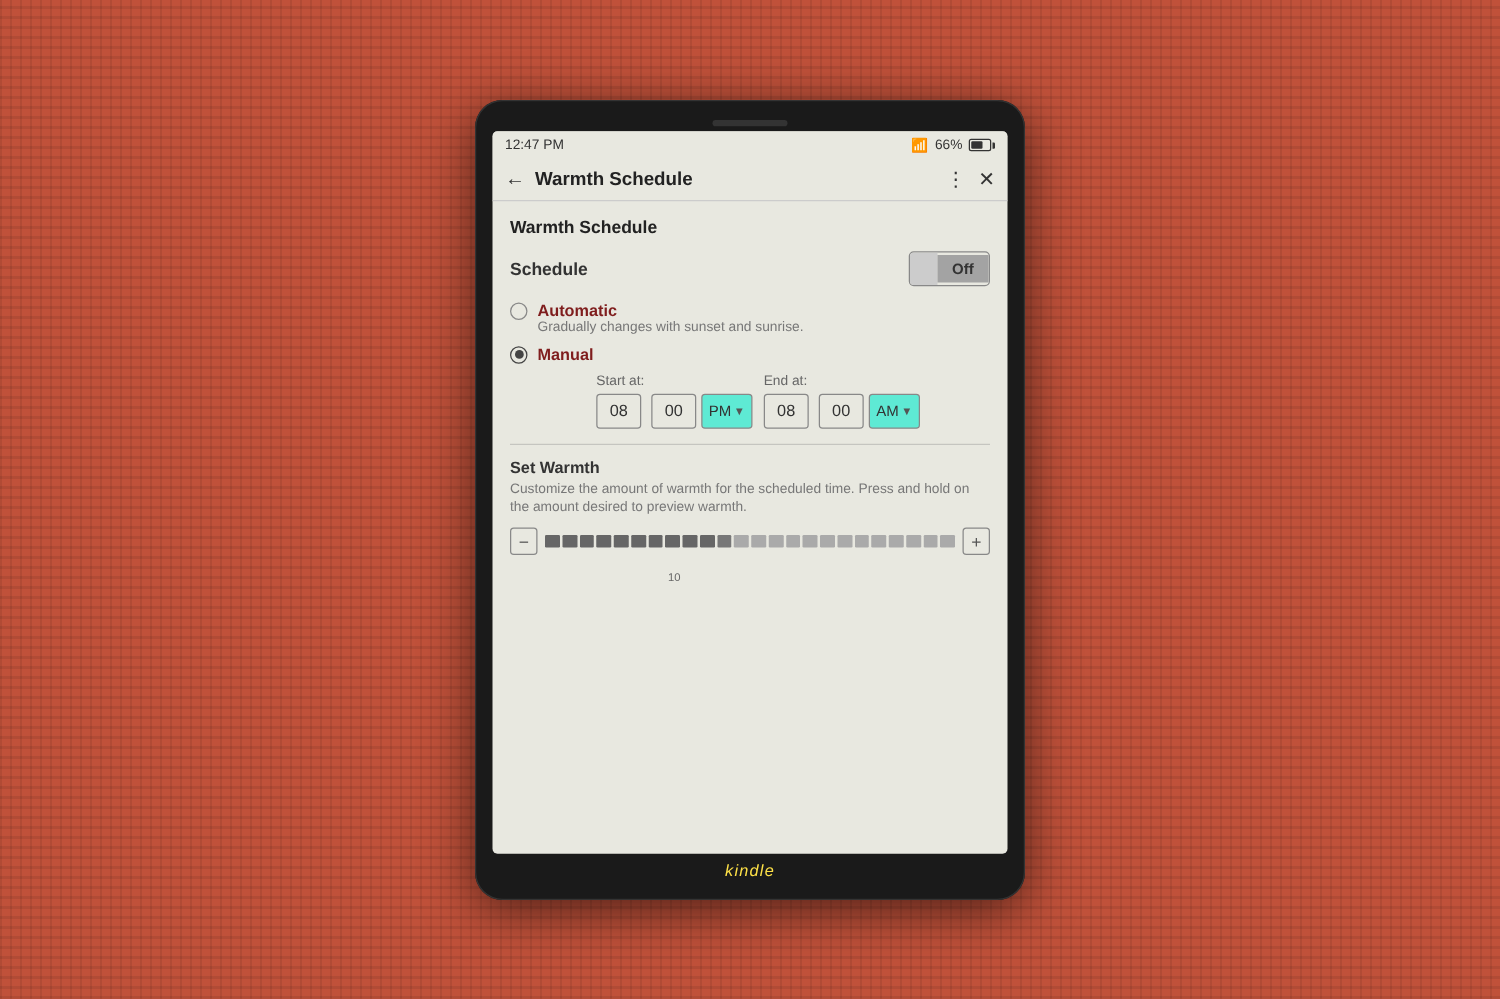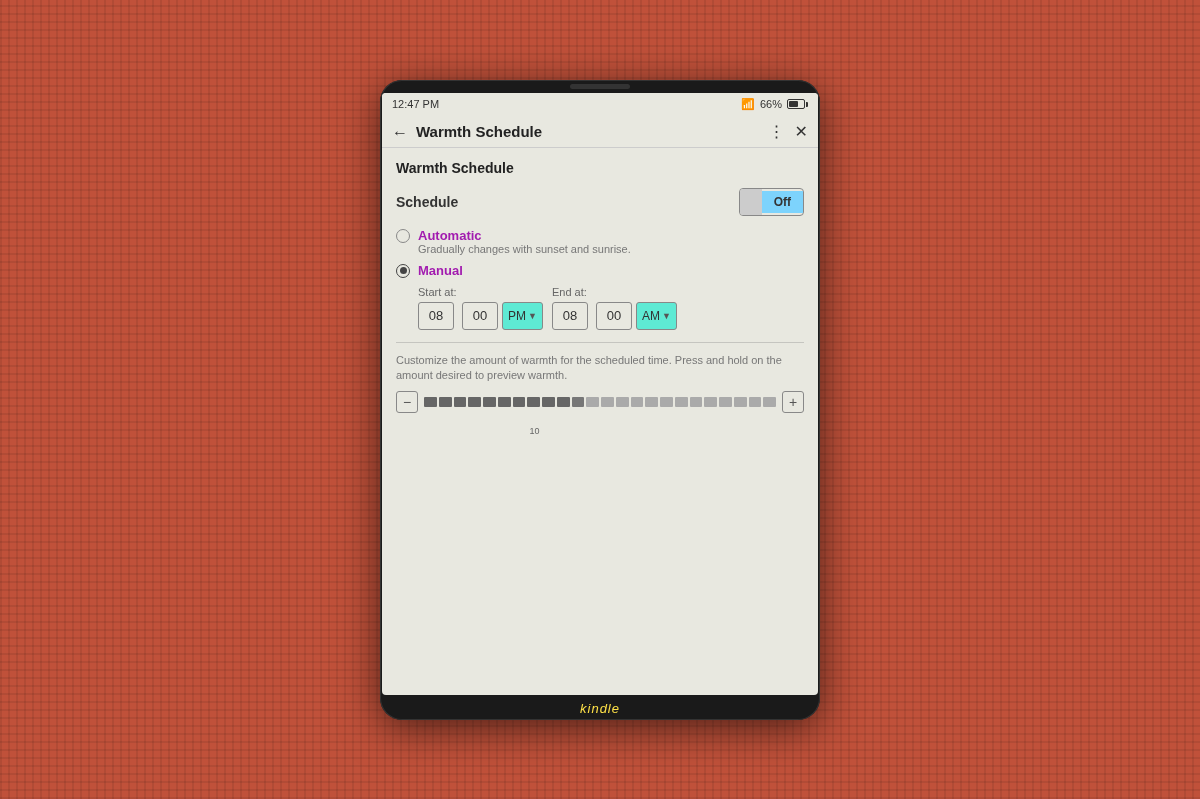--- a/index.html
+++ b/index.html
@@ -23,21 +23,21 @@
       align-items: center;
       justify-content: center;
       font-family: 'Arial', sans-serif;
     }
 
     .kindle-device {
       width: 440px;
       height: 640px;
       background: #1a1a1a;
       border-radius: 22px;
-      padding: 2px;
+      padding: 14px;
       box-shadow: 0 8px 40px rgba(0,0,0,0.6), inset 0 0 0 1px #333;
       display: flex;
       flex-direction: column;
       align-items: center;
       position: relative;
     }
 
     .kindle-notch {
       width: 60px;
       height: 5px;
@@ -198,21 +198,21 @@
       width: 22px;
       height: 26px;
       background: #ccc;
     }
 
     .toggle-on-side {
       padding: 4px 12px;
       font-size: 12px;
       font-weight: 600;
       color: #333;
-      background: #7dd3fc;
+      background: #a3a3a3;
     }
 
     
     .option-row {
       display: flex;
       align-items: flex-start;
       gap: 8px;
       margin-bottom: 8px;
     }
 
@@ -236,21 +236,21 @@
     .radio-dot {
       width: 7px;
       height: 7px;
       border-radius: 50%;
       background: #444;
     }
 
     .option-label {
       font-size: 13px;
       font-weight: 600;
-      color: #a21caf;
+      color: #7f1d1d;
     }
 
     .option-desc {
       font-size: 11px;
       color: #777;
     }
 
     .option-text {
       display: flex;
       flex-direction: column;
@@ -265,20 +265,21 @@
     .time-row {
       display: flex;
       align-items: center;
       gap: 8px;
     }
 
     .time-group {
       display: flex;
       flex-direction: column;
       gap: 4px;
+      margin-left: 47px;
     }
 
     .time-group-label {
       font-size: 11px;
       color: #666;
     }
 
     .time-inputs {
       display: flex;
       align-items: center;
@@ -497,20 +498,21 @@
                 <span class="chevron-small">▼</span>
               </div>
             </div>
           </div>
 
         </div>
       </div>
 
       <div class="divider"></div>
 
+      <div class="warmth-title">Set Warmth</div>
       <div class="warmth-desc">Customize the amount of warmth for the scheduled time. Press and hold on the amount desired to preview warmth.</div>
 
       <div class="slider-row">
         <div class="slider-btn">−</div>
         <div class="slider-track-container">
           <span class="slider-level-label">10</span>
           <div class="slider-track">
             <div class="slider-segment filled"></div>
             <div class="slider-segment filled"></div>
             <div class="slider-segment filled"></div>

